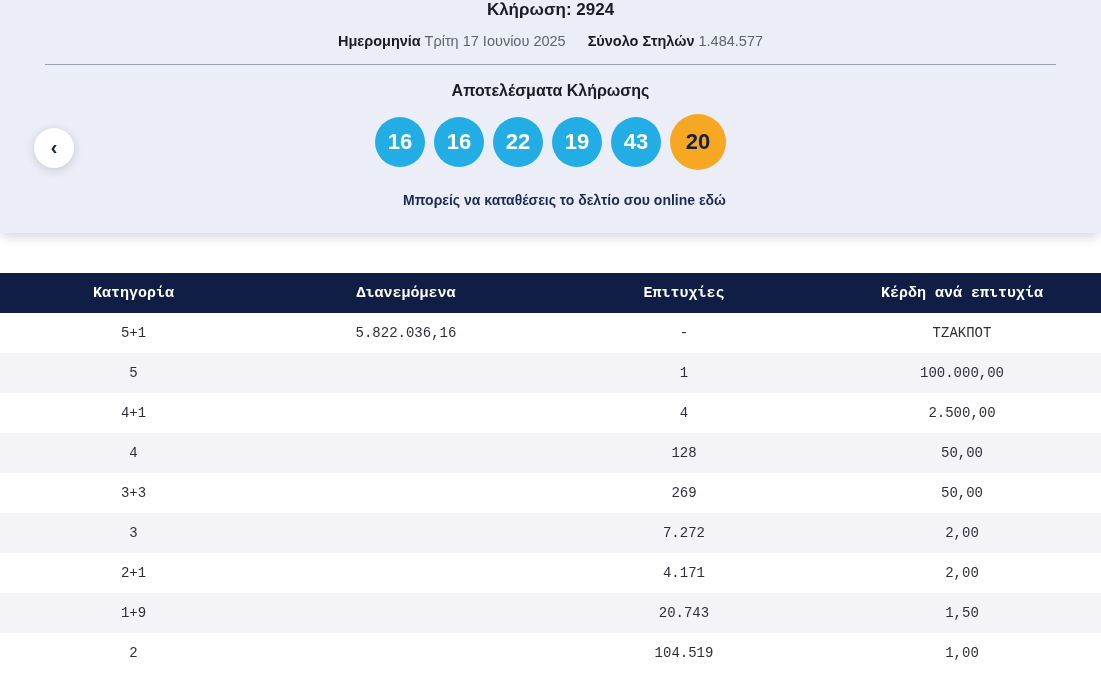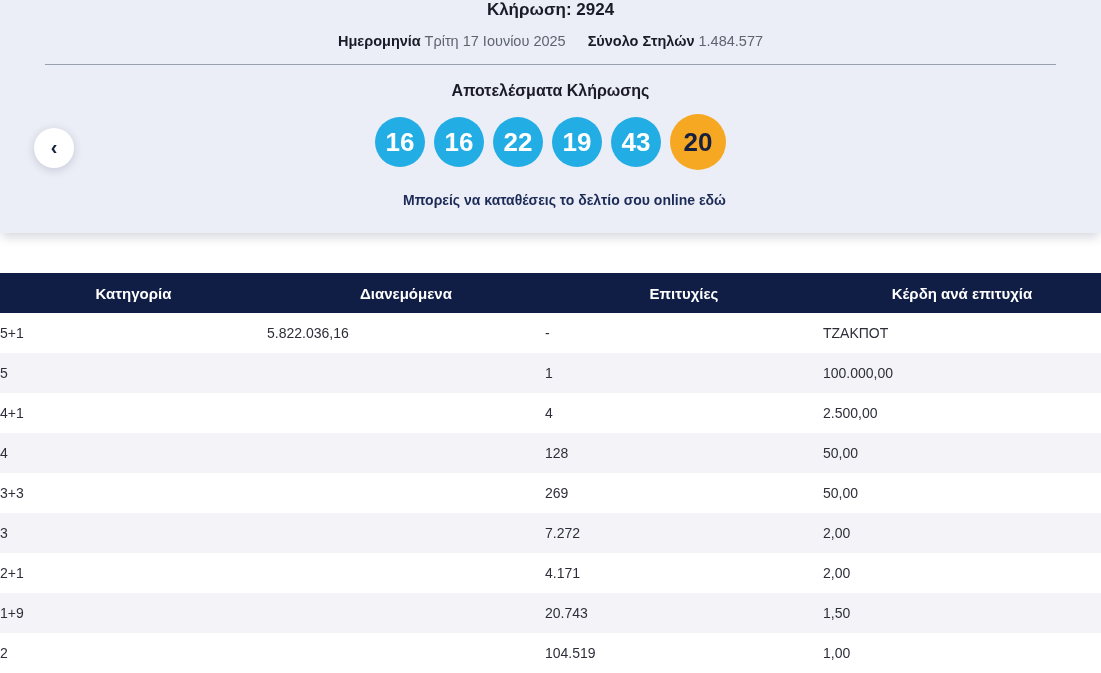--- a/index.html
+++ b/index.html
@@ -58,21 +58,21 @@
     display:flex;
     align-items:center;
     justify-content:center;
     gap:9px;
   }
   .ball{
     width:50px;height:50px;
     border-radius:50%;
     background:var(--ball-blue);
     color:#ffffff;
-    font-size:26px;
+    font-size:22px;
     font-weight:bold;
     display:flex;
     align-items:center;
     justify-content:center;
   }
   .ball.bonus{
     width:56px;height:56px;
     background:var(--ball-orange);
     color:#17203f;
   }
@@ -107,39 +107,40 @@
     transform:translateY(-1px);
   }
   
   .results-table{
     position:absolute;
     top:273px;
     left:0;
     width:1101px;
     border-collapse:collapse;
     table-layout:fixed;
+    font-family:Liberation Mono, monospace;
   }
   .results-table col.c1{width:24.25%;}
   .results-table col.c2{width:25.25%;}
   .results-table col.c3{width:25.25%;}
   .results-table col.c4{width:25.25%;}
   .results-table th{
     height:40px;
     background:var(--header-bg);
     color:#ffffff;
     font-size:15px;
     font-weight:bold;
     text-align:center;
     vertical-align:middle;
   }
   .results-table td{
     height:40px;
     font-size:14px;
     color:#2e2e3a;
-    text-align:left;
+    text-align:center;
     vertical-align:middle;
   }
   .results-table tbody tr:nth-child(even){background:var(--row-alt);}
   .results-table tbody tr:nth-child(odd){background:#ffffff;}
 </style>
 </head>
 <body>
 
 <div class="hero">
   <div class="hero-title">Κλήρωση: 2924</div>

